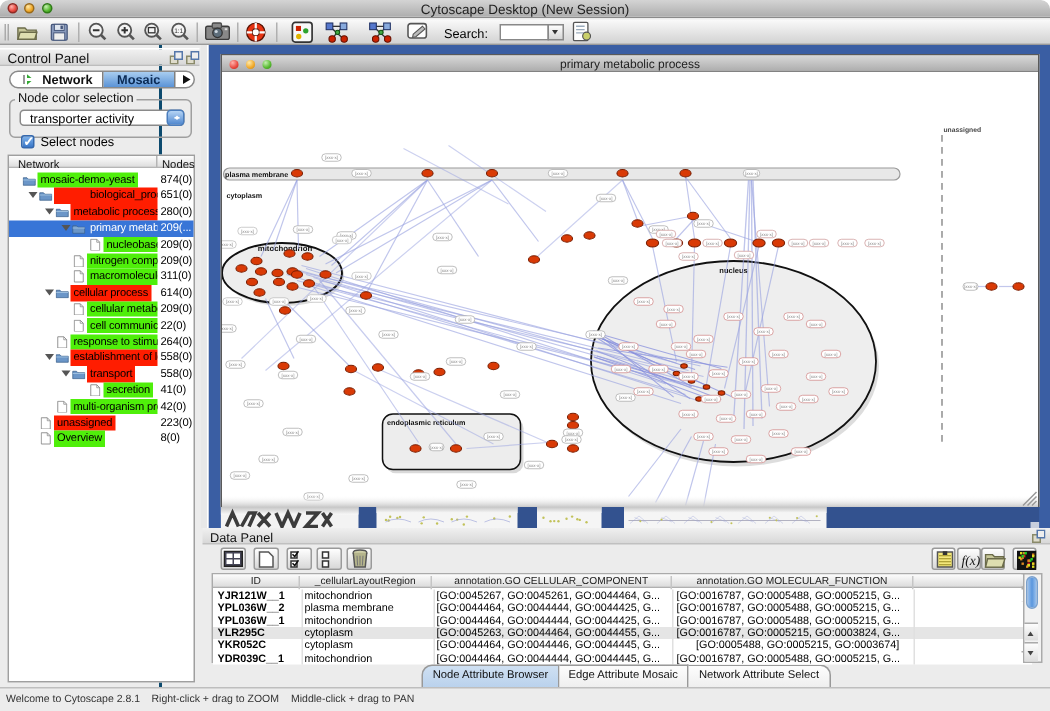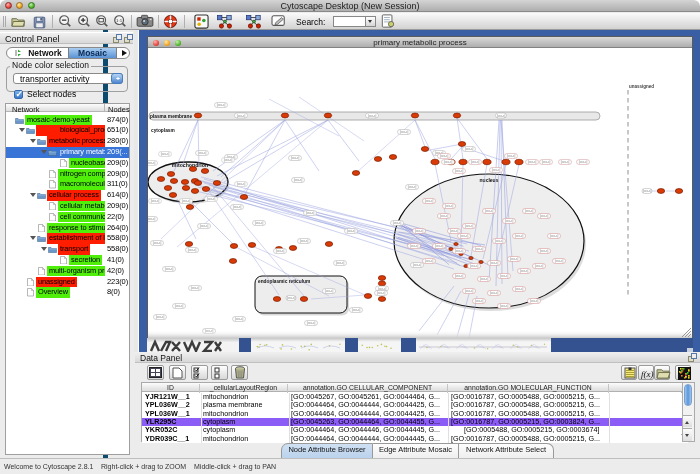--- a/index.html
+++ b/index.html
@@ -6,21 +6,21 @@
 .abs{position:absolute;}
 
 #titlebar{left:0;top:0;width:700px;height:12px;background:linear-gradient(#d4d4d4,#aeaeae);border-bottom:1px solid #8a8a8a;border-radius:6px 6px 0 0;}
 #titlebar .tt{position:absolute;left:0;right:0;top:1px;text-align:center;font-size:9px;color:#222;}
 .dot{position:absolute;top:2px;width:7px;height:7px;border-radius:50%;}
 
 #toolbar{left:0;top:13px;width:700px;height:17px;background:linear-gradient(#fafafa,#d2d2d2);border-bottom:1px solid #9a9a9a;}
 .tsep{position:absolute;top:2px;width:1px;height:13px;background:#b0b0b0;}
 .ticon{position:absolute;top:1px;}
 
-#cpanel{left:0;top:30px;width:108px;height:428px;background:#ececec;border-right:5px solid #0c4a6e;}
+#cpanel{left:0;top:30px;width:108px;height:428px;background:#ececec;border-right:2px solid #0c4a6e;}
 #cphead{position:absolute;left:0;top:2px;width:133px;height:12px;background:linear-gradient(#f0f0f0,#d8d8d8);border-bottom:1px solid #bdbdbd;border-top:1px solid #fff;}
 #cphead span{position:absolute;left:5px;top:1px;font-size:9px;color:#111;}
 #tabs{position:absolute;left:6px;top:17px;width:124px;height:12px;background:#fff;border:1px solid #8a8a8a;border-radius:7px;}
 .tabseg{position:absolute;top:0;height:10px;font-size:8.5px;font-weight:bold;color:#111;text-align:center;line-height:10px;}
 #seg-mosaic{left:61px;width:49px;background:linear-gradient(#a8cdf0,#5b93d6);border-left:1px solid #7f7f7f;border-right:1px solid #7f7f7f;color:#0a2a55;}
 #seg-arrow{left:111px;width:13px;}
 
 #grpbox{position:absolute;left:6px;top:36px;width:122px;height:26px;border:1px solid #9f9f9f;border-radius:4px;}
 #grplabel{position:absolute;left:10px;top:30px;font-size:8.5px;color:#111;background:#ececec;padding:0 2px;}
 #combo{position:absolute;left:13px;top:43px;width:110px;height:11px;background:#fff;border:1px solid #8a8a8a;border-radius:3px;font-size:8.5px;line-height:10px;color:#000;padding-left:6px;}
@@ -849,21 +849,21 @@
           <span class="dcell" style="left:61px;width:84px;">plasma membrane</span>
           <span class="dcell" style="left:149px;width:157px;">[GO:0044464, GO:0044444, GO:0044425, G...</span>
           <span class="dcell" style="left:309px;width:158px;">[GO:0016787, GO:0005488, GO:0005215, G...</span>
         </div>
         <div class="drow" style="top:26.6px;width:546px;background:#ffffff;">
           <span class="dcell" style="left:3px;width:55px;font-weight:bold;">YPL036W__1</span>
           <span class="dcell" style="left:61px;width:84px;">mitochondrion</span>
           <span class="dcell" style="left:149px;width:157px;">[GO:0044464, GO:0044444, GO:0044425, G...</span>
           <span class="dcell" style="left:309px;width:158px;">[GO:0016787, GO:0005488, GO:0005215, G...</span>
         </div>
-        <div class="drow" style="top:34.900000000000006px;width:546px;background:#8b5cf6;text-decoration:underline;">
+        <div class="drow" style="top:34.900000000000006px;width:546px;background:#e5e5e5;text-decoration:underline;">
           <span class="dcell" style="left:3px;width:55px;font-weight:bold;">YLR295C</span>
           <span class="dcell" style="left:61px;width:84px;">cytoplasm</span>
           <span class="dcell" style="left:149px;width:157px;">[GO:0045263, GO:0044464, GO:0044455, G...</span>
           <span class="dcell" style="left:309px;width:158px;">[GO:0016787, GO:0005215, GO:0003824, G...</span>
         </div>
         <div class="drow" style="top:43.2px;width:546px;background:#ffffff;">
           <span class="dcell" style="left:3px;width:55px;font-weight:bold;">YKR052C</span>
           <span class="dcell" style="left:61px;width:84px;">cytoplasm</span>
           <span class="dcell" style="left:149px;width:157px;">[GO:0044464, GO:0044446, GO:0044445, G...</span>
           <span class="dcell" style="left:298px;width:158px;margin-left:24px;">[GO:0005488, GO:0005215, GO:0003674]</span>

